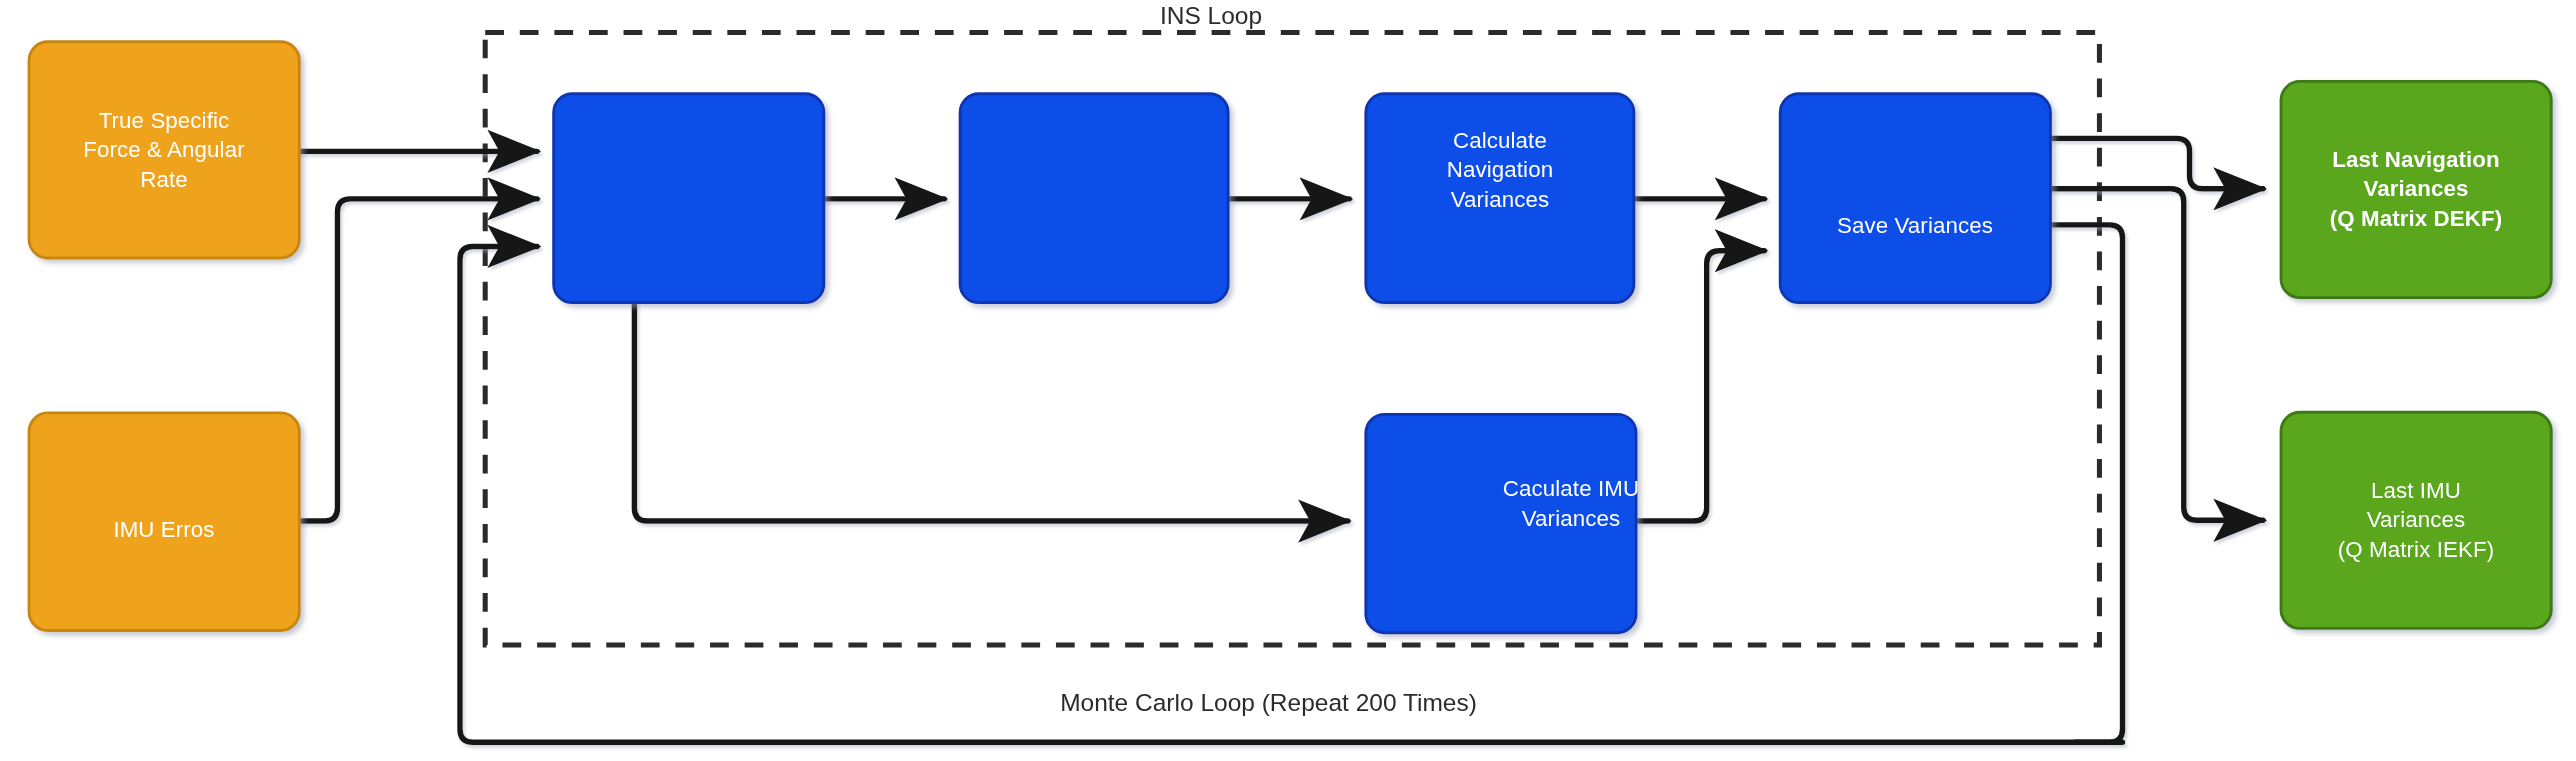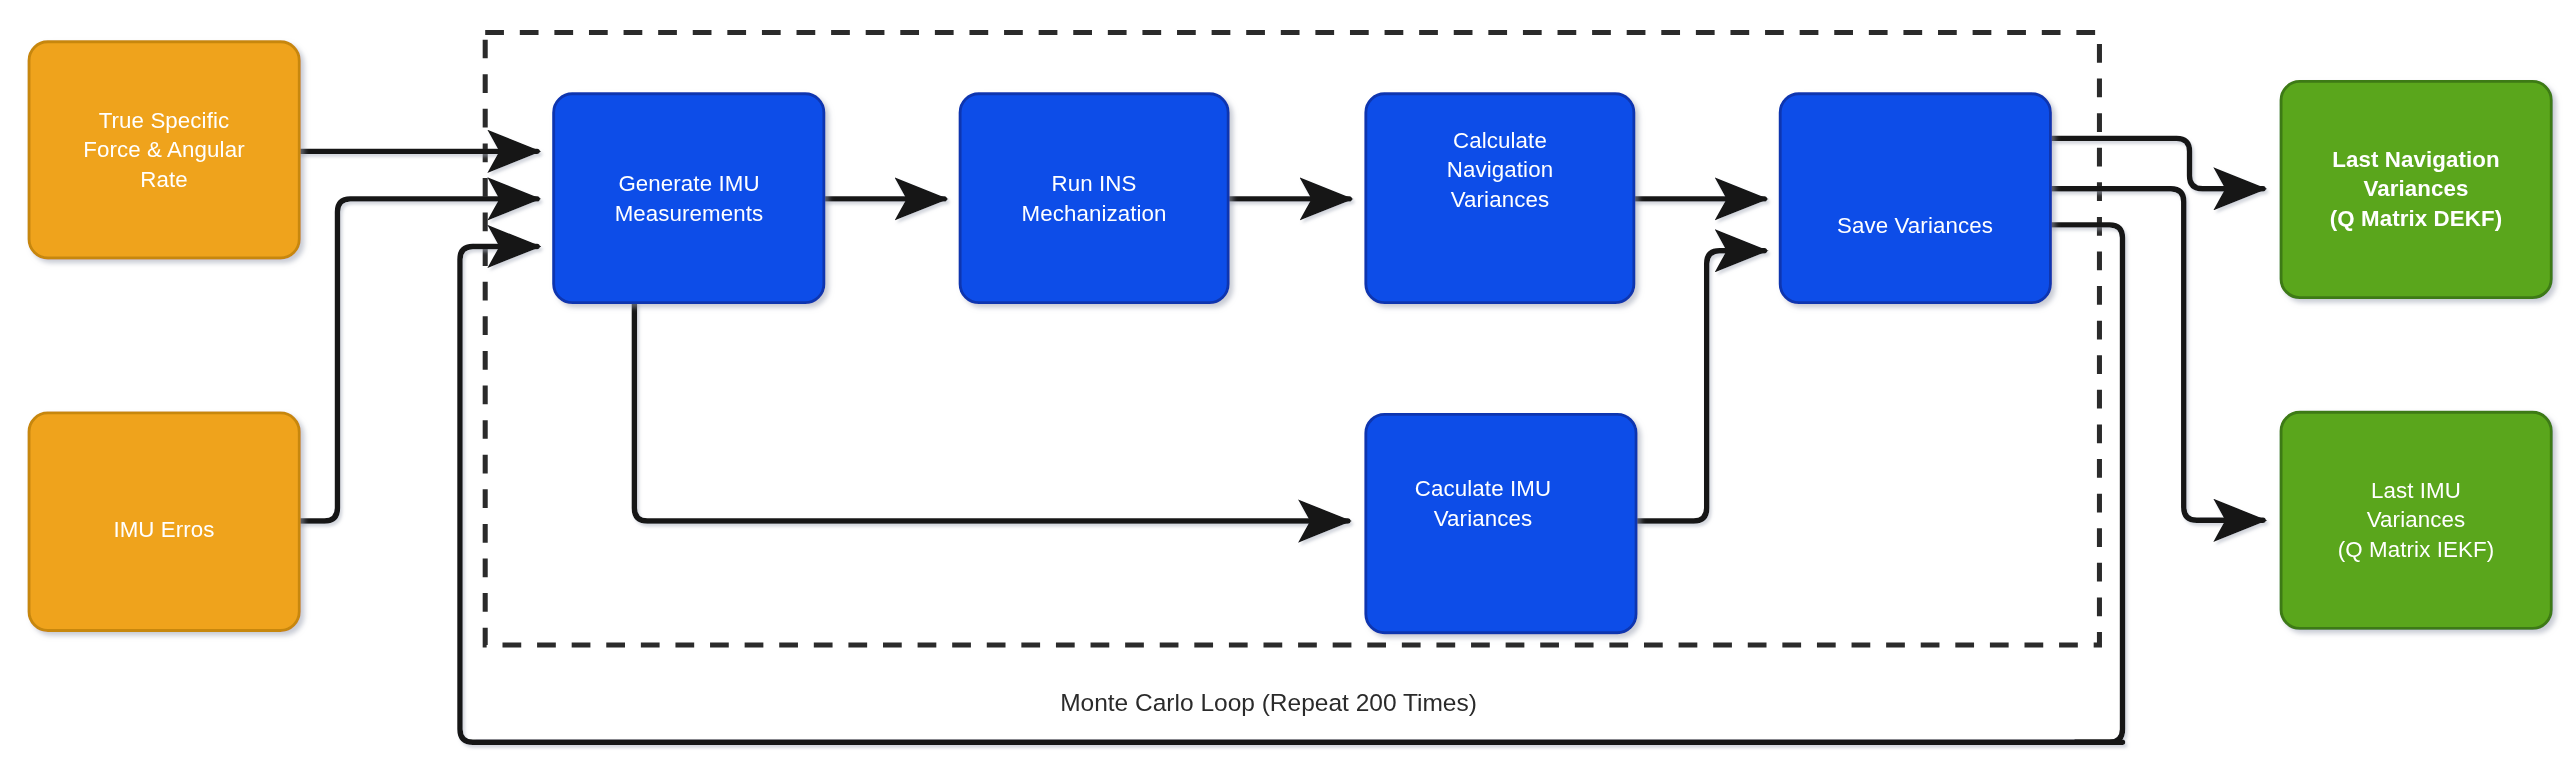--- a/index.html
+++ b/index.html
@@ -108,40 +108,37 @@
       <rect x="3165" y="572" width="375" height="300" rx="26" ry="26" fill="#5AA61B" stroke="#3E7A12" stroke-width="4"></rect>
     </g>
   </svg>
 
   <div class="node-label" style="left:29px;  top:42px;  width:270px; height:216px;">True Specific
 Force &amp; Angular
 Rate</div>
 
   <div class="node-label" style="left:29px;  top:413px; width:270px; height:218px;margin-top:8px;">IMU Erros</div>
 
-  <div class="node-label" style="left:554px; top:94px; width:270px; height:209px;">Generate IMU
-Measurements</div>
 
-  <div class="node-label" style="left:960px;top:94px; width:268px; height:209px;">Run INS
-Mechanization</div>
 
   <div class="node-label" style="left:1366px;top:94px; width:268px; height:152px;">Calculate
 Navigation
 Variances</div>
 
   <div class="node-label" style="left:1780px;top:94px; width:270px; height:264px;">Save Variances</div>
 
-  <div class="node-label" style="left:1348px;top:414px; width:270px; height:180px;">Caculate IMU
+  <div class="node-label" style="left:1436px;top:414px; width:270px; height:180px;">Caculate IMU
 Variances</div>
 
   <div class="node-label" style="left:2281px;top:81px; width:270px; height:216px;font-weight:bold;">Last Navigation
 Variances
 (Q Matrix DEKF)</div>
 
   <div class="node-label" style="left:2281px;top:412px; width:270px; height:216px;">Last IMU
 Variances
 (Q Matrix IEKF)</div>
 
+  <div class="loop-label" style="left:1067px; top:1.4px; width:288px;">INS Loop</div>
 
   <div class="loop-label" style="left:800px; top:688px; width:937px;">Monte Carlo Loop (Repeat 200 Times)</div>
 
 </div>
 
 
 </body></html>

